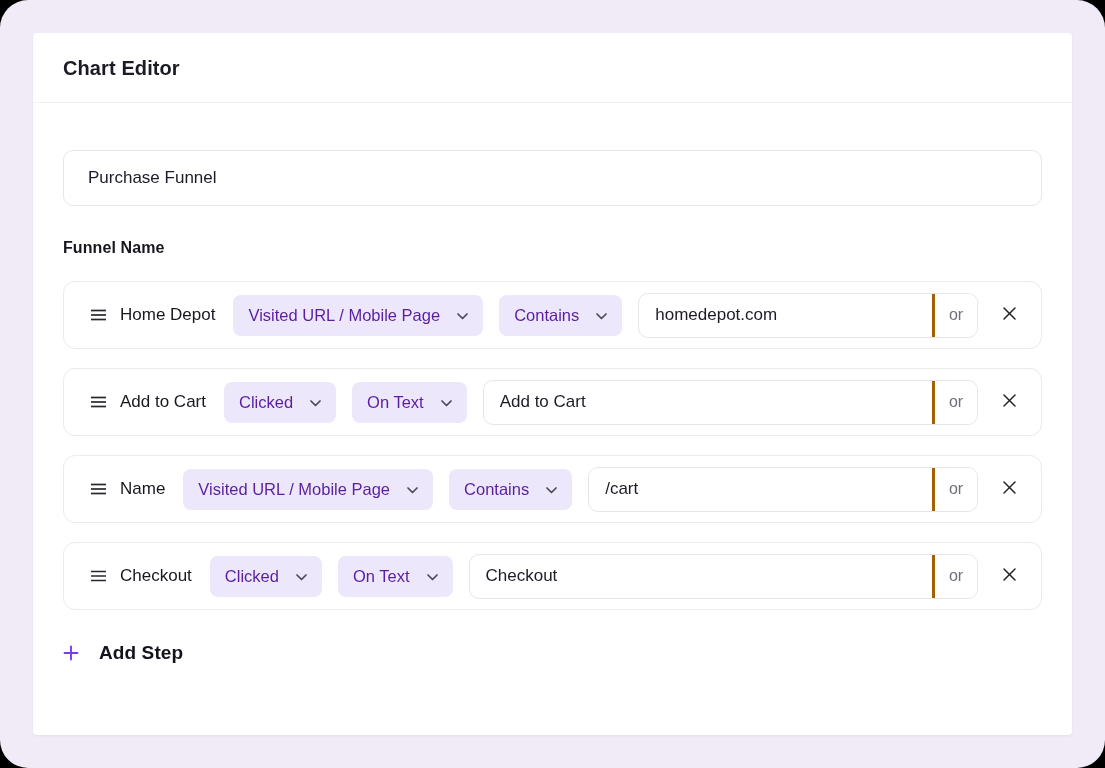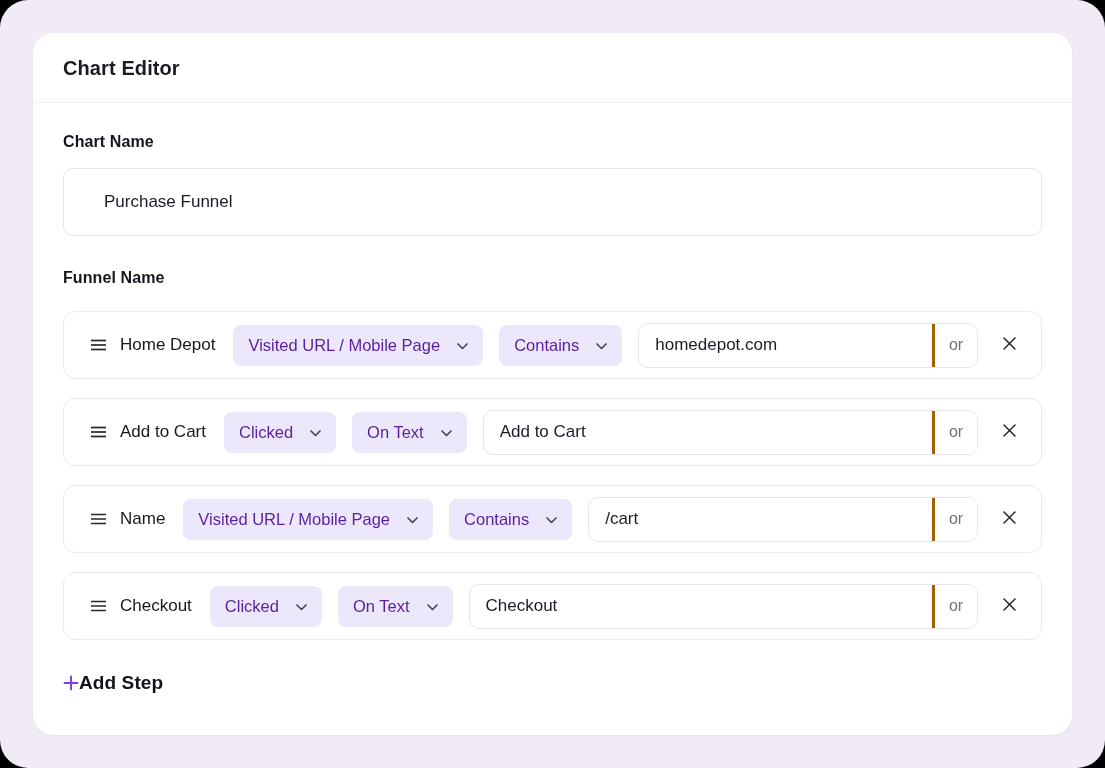--- a/index.html
+++ b/index.html
@@ -13,21 +13,21 @@
     width: 1105px; height: 768px;
     background: #f0ebf7;
     border-radius: 28px;
     position: relative;
     overflow: hidden;
   }
   .card {
     position: absolute;
     left: 33px; top: 33px; right: 33px; bottom: 33px;
     background: #ffffff;
-    border-radius: 20px;
+    border-radius: 4px;
     box-shadow: 0 1px 3px rgba(20, 10, 40, 0.05);
     display: flex;
     flex-direction: column;
   }
   .card-header {
     padding: 24px 30px 22px 30px;
     border-bottom: 1px solid #f1f0f4;
   }
   .card-title {
     font-size: 20px;
@@ -41,25 +41,25 @@
   }
   .field-label {
     font-size: 16px;
     font-weight: 600;
     color: #16161f;
     letter-spacing: 0.1px;
   }
   .name-input {
     display: block;
     width: 100%;
-    height: 68px;
+    height: 56px;
     margin-top: 17px;
     border: 1px solid #e6e5ec;
     border-radius: 10px;
-    padding: 0 40px;
+    padding: 0 24px;
     font-family: inherit;
     font-size: 17px;
     color: #1c1c27;
     background: #ffffff;
     outline: none;
   }
   .steps-label { margin-top: 33px; }
   .steps-list { margin-top: 24px; }
   .step-row {
     display: flex;
@@ -146,21 +146,21 @@
     border: none;
     background: transparent;
     cursor: pointer;
     display: flex;
     align-items: center;
     justify-content: center;
   }
   .add-step {
     display: inline-flex;
     align-items: center;
-    gap: 0;
+    gap: 20px;
     margin-top: 9px;
     border: none;
     background: transparent;
     cursor: pointer;
     font-family: inherit;
     padding: 4px 0;
   }
   .add-step-label {
     font-size: 19px;
     font-weight: 600;
@@ -173,21 +173,20 @@
 
 <div class="page">
   <div class="card">
 
     <div class="card-header">
       <div class="card-title">Chart Editor</div>
     </div>
 
     <div class="card-body">
 
-      <div class="field-label">Chart Name</div>
       <input class="name-input" type="text" value="Purchase Funnel" style="">
 
       <div class="field-label steps-label">Funnel Name</div>
 
       <div class="steps-list">
 
         <div class="step-row">
           <span class="drag-handle">
             <svg width="17" height="14" viewBox="0 0 17 14">
                 <g stroke="#27272e" stroke-width="1.7">

